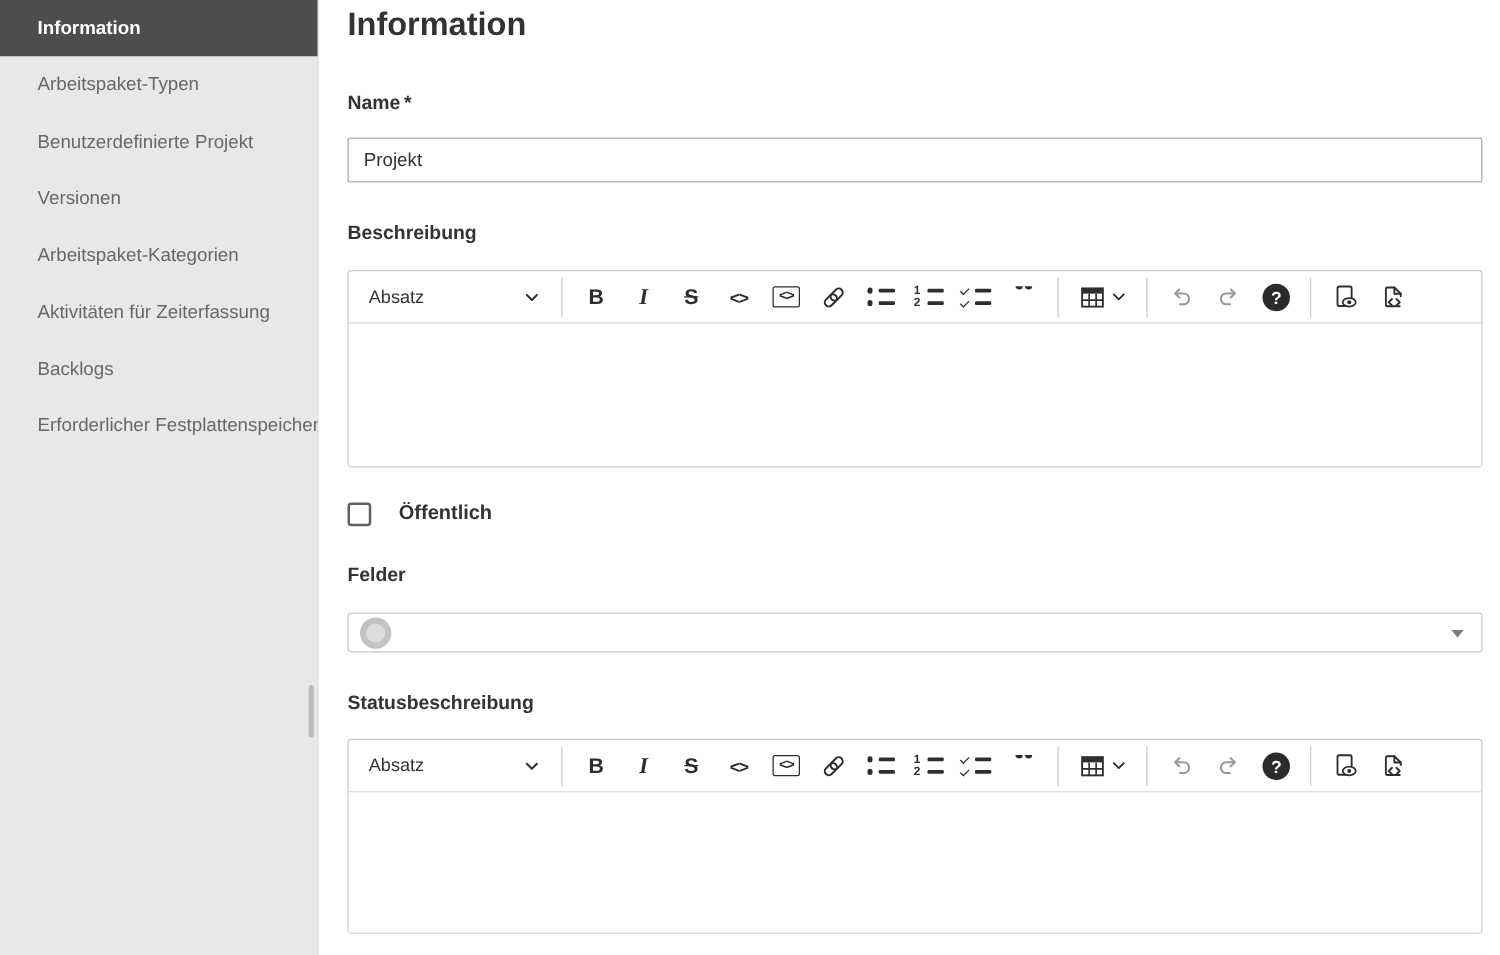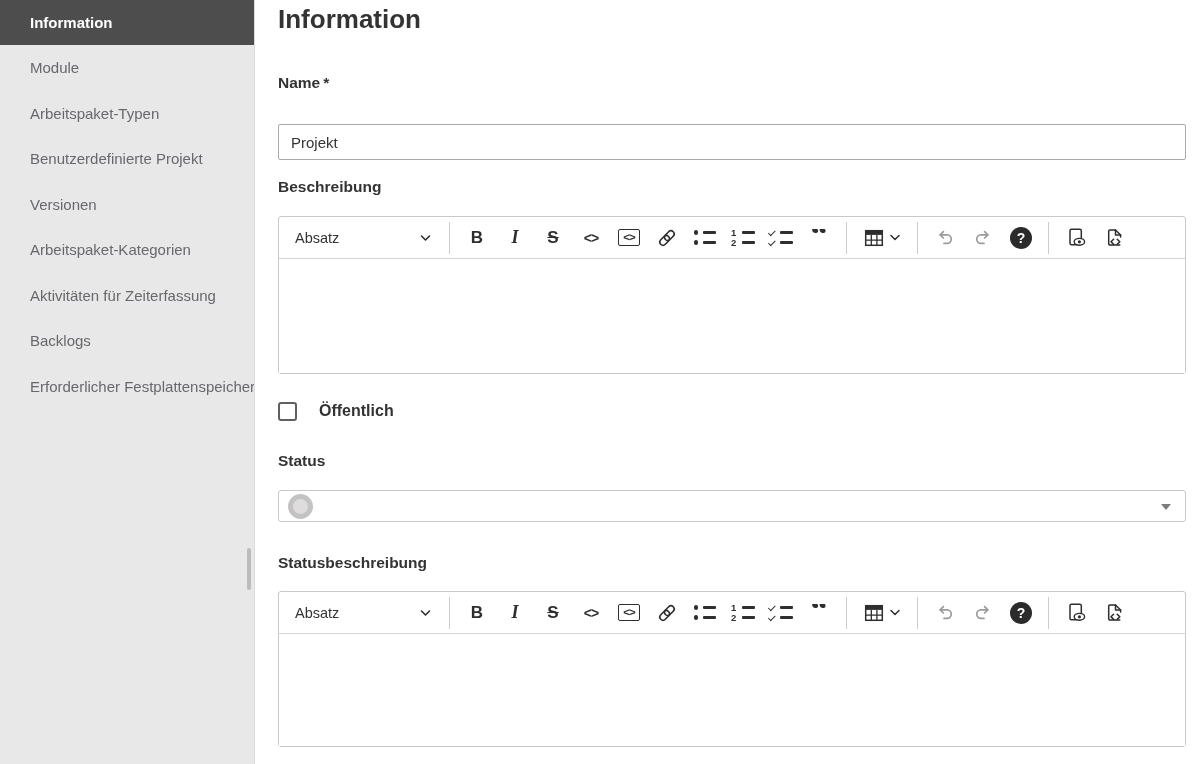--- a/index.html
+++ b/index.html
@@ -20,21 +20,21 @@
               background:#bcbcbc; border-radius:2px; }
 
   
   .main { position:absolute; left:255px; top:0; right:0; bottom:0; background:#fff; }
   .main-inner { position:relative; height:100%; margin:0 14px 0 23px; }
   h1.page-title { position:absolute; top:2px; left:0; font-size:26px; line-height:34px;
                   font-weight:600; color:#333; }
   .field-label { position:absolute; left:0; font-size:15.5px; font-weight:600; color:#333; }
   .req { font-weight:600; color:#333; margin-left:3px; }
 
-  .text-input { position:absolute; left:0; top:124px; width:100%; height:36px;
+  .text-input { position:absolute; left:0; top:110px; width:100%; height:36px;
                 border:1px solid #a9a9a9; border-radius:2px; background:#fff;
                 font-family:inherit; font-size:15px; color:#333; padding:0 12px; }
 
   
   .editor { position:absolute; left:0; width:100%; border:1px solid #c9c9c9;
             border-radius:3px; background:#fff; }
   .editor-toolbar { height:42px; border-bottom:1px solid #d4d4d4; display:flex;
                     align-items:center; padding:0 6px 0 12px; }
   .editor-content { width:100%; background:#fff; }
   .para-btn { width:150px; height:32px; display:flex; align-items:center;
@@ -81,21 +81,20 @@
                   border-left:5px solid transparent; border-right:5px solid transparent;
                   border-top:6px solid #7d7d7d; }
 
   svg { display:block; }
 </style>
 </head>
 <body>
 
 <nav class="sidebar">
   <div class="sidebar-item active">Information</div>
-  <div class="sidebar-item">Module</div>
   <div class="sidebar-item">Arbeitspaket-Typen</div>
   <div class="sidebar-item">Benutzerdefinierte Projekt</div>
   <div class="sidebar-item">Versionen</div>
   <div class="sidebar-item">Arbeitspaket-Kategorien</div>
   <div class="sidebar-item">Aktivitäten für Zeiterfassung</div>
   <div class="sidebar-item">Backlogs</div>
   <div class="sidebar-item">Erforderlicher Festplattenspeicher</div>
   <div class="sb-thumb"></div>
 </nav>
 
@@ -251,21 +250,21 @@
   </div>
 
       <div class="editor-content" style="height:114px;"></div>
     </div>
 
     <div class="checkbox-row">
       <span class="checkbox"></span>
       <span class="checkbox-label">Öffentlich</span>
     </div>
 
-    <div class="field-label" style="top:452px;">Status</div>
+    <div class="field-label" style="top:452px;">Felder</div>
     <div class="select">
       <span class="status-bubble"></span>
       <span class="select-caret"></span>
     </div>
 
     <div class="field-label" style="top:554px;">Statusbeschreibung</div>
     <div class="editor" style="top:591px;">
 
   <div class="editor-toolbar">
     <div class="para-btn">

